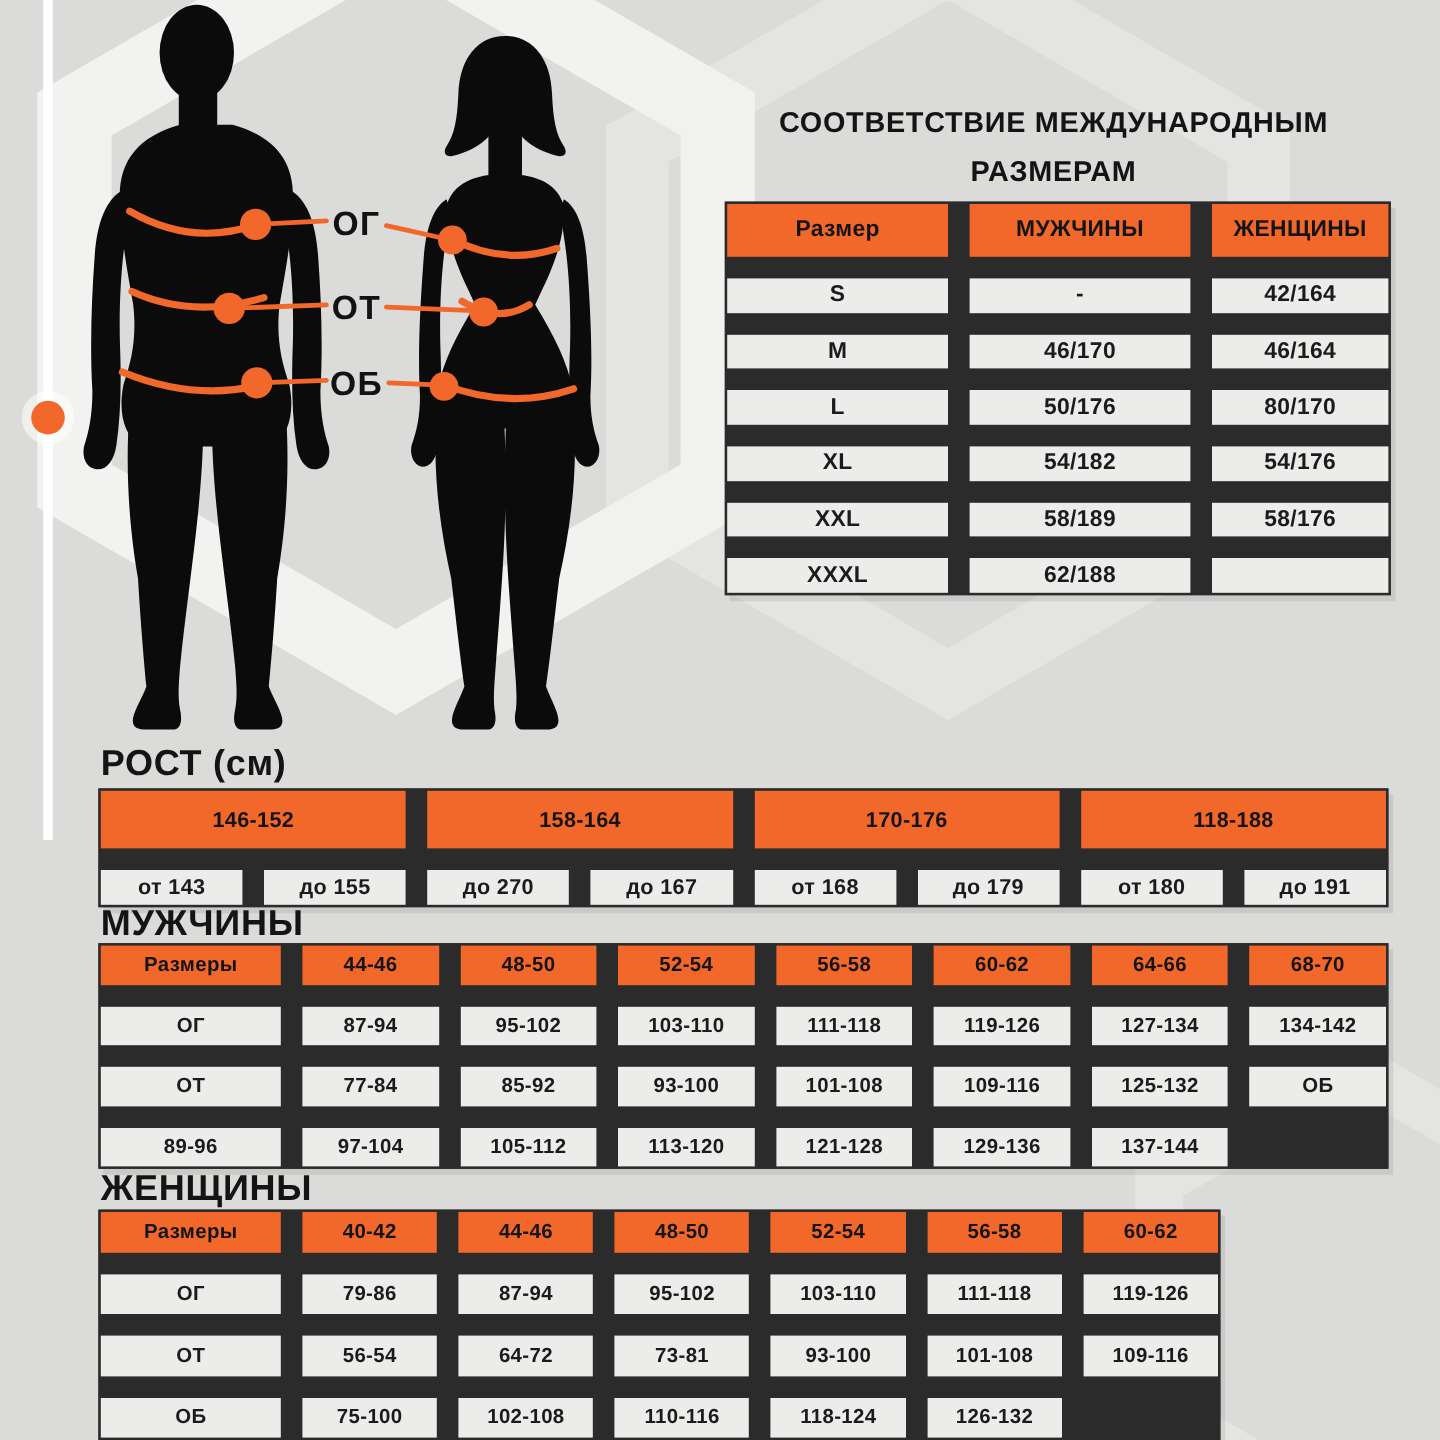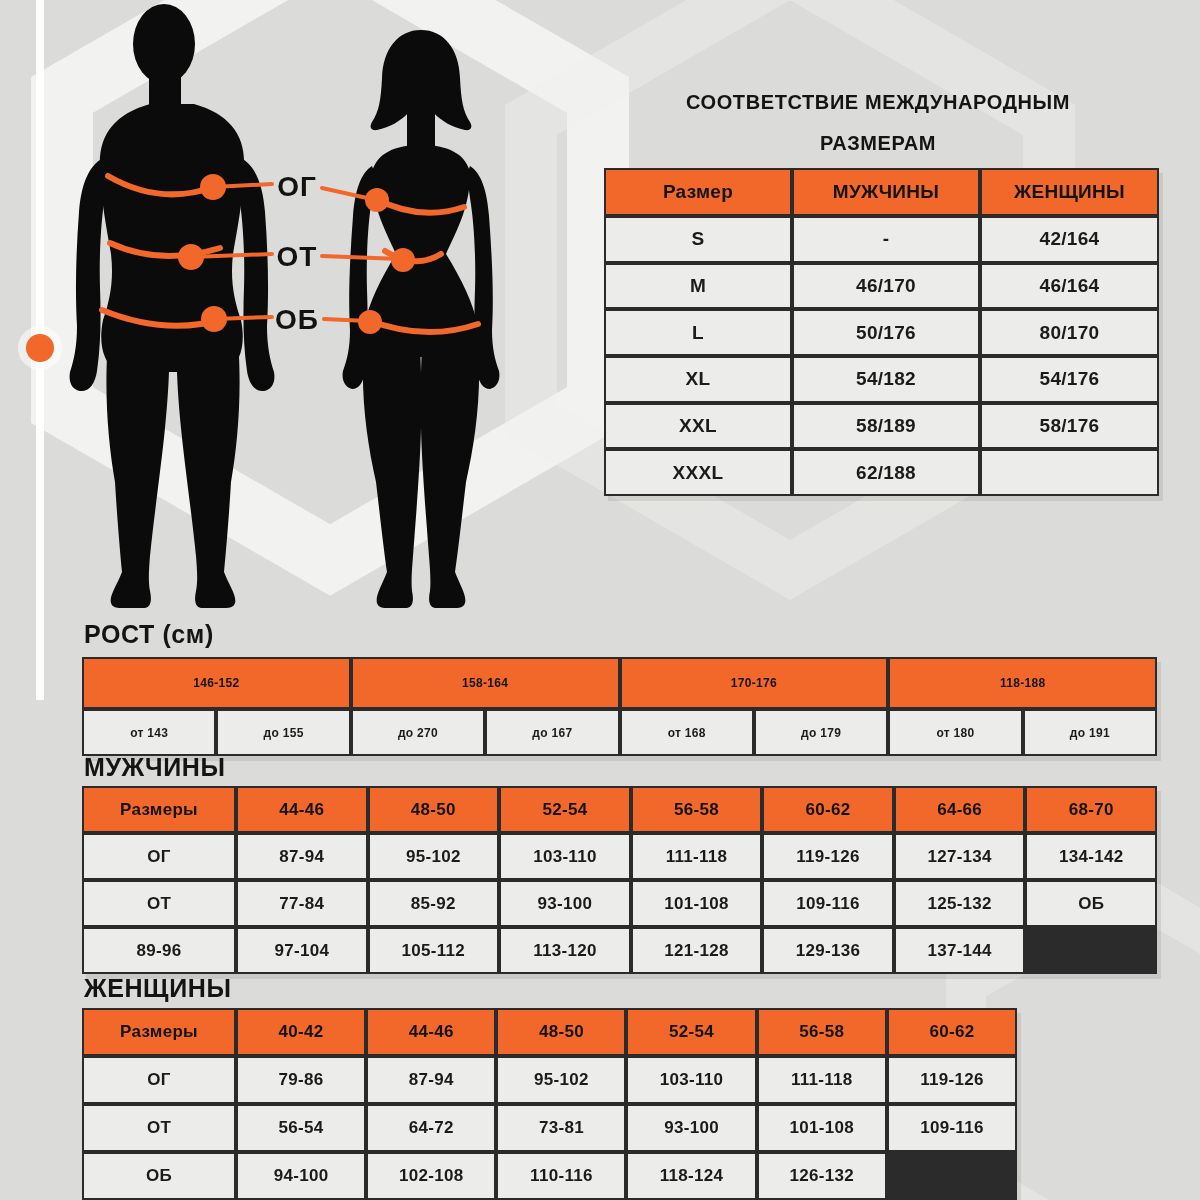--- a/index.html
+++ b/index.html
@@ -6,44 +6,44 @@
   body{
     width:1200px;height:1200px;position:relative;overflow:hidden;
     background:#dbdbd9;
     font-family:"Liberation Sans", sans-serif;
     color:#191919;
   }
   .abs{position:absolute;}
   
   .big-title{
     left:600px;top:82px;width:556px;text-align:center;
-    font-size:20px;font-weight:800;line-height:41px;letter-spacing:.6px;
+    font-size:24px;font-weight:800;line-height:41px;letter-spacing:.6px;
     color:#141414;z-index:3;
   }
   .section-heading{
-    font-size:25px;font-weight:800;letter-spacing:.6px;color:#141414;z-index:3;
+    font-size:30px;font-weight:800;letter-spacing:.6px;color:#141414;z-index:3;
   }
   
   .tbl{
-    display:grid;background:#2b2b2b;border:2px solid #2b2b2b;gap:4px;
+    display:grid;background:#2b2b2b;border:2px solid #2b2b2b;gap:18px;
     z-index:3;box-shadow:4px 5px 0 rgba(110,110,105,.16);
   }
   .c{
     background:#ececea;display:flex;align-items:center;justify-content:center;
     font-weight:800;color:#1b1b1b;letter-spacing:.3px;
   }
   .org{background:#f2682a;color:#141414;}
   .span2{grid-column:span 2;}
   #intl-table{left:604px;top:168px;width:551px;height:324px;
     grid-template-columns:184px 184px 1fr;grid-template-rows:44px repeat(6,1fr);}
   #intl-table .c{font-size:19px;}
   #rost-table{left:82px;top:657px;width:1071px;height:95px;
     grid-template-columns:repeat(8,1fr);grid-template-rows:48px 1fr;}
   #rost-table .org{font-size:19px;}
-  #rost-table .c{font-size:12px;}
+  #rost-table .c{font-size:18px;}
   #men-table{left:82px;top:786px;width:1071px;height:184px;
     grid-template-columns:150px repeat(7,1fr);grid-template-rows:repeat(4,1fr);}
   #women-table{left:82px;top:1008px;width:931px;height:188px;
     grid-template-columns:150px repeat(6,1fr);grid-template-rows:repeat(4,1fr);}
   #men-table .c,#women-table .c{font-size:17px;}
   #men-table .org,#women-table .org{font-size:17px;}
   
   #bg-layer{left:0;top:0;z-index:0;}
   #figure-layer{left:0;top:0;z-index:1;}
   .svgtext{font-family:"Liberation Sans",sans-serif;font-weight:800;}
@@ -238,18 +238,18 @@
     <div class="c">111-118</div>
     <div class="c">119-126</div>
     <div class="c">ОТ</div>
     <div class="c">56-54</div>
     <div class="c">64-72</div>
     <div class="c">73-81</div>
     <div class="c">93-100</div>
     <div class="c">101-108</div>
     <div class="c">109-116</div>
     <div class="c">ОБ</div>
-    <div class="c">94-100</div>
+    <div class="c">75-100</div>
     <div class="c">102-108</div>
     <div class="c">110-116</div>
     <div class="c">118-124</div>
     <div class="c">126-132</div>
   </div>
 
 </body></html>

